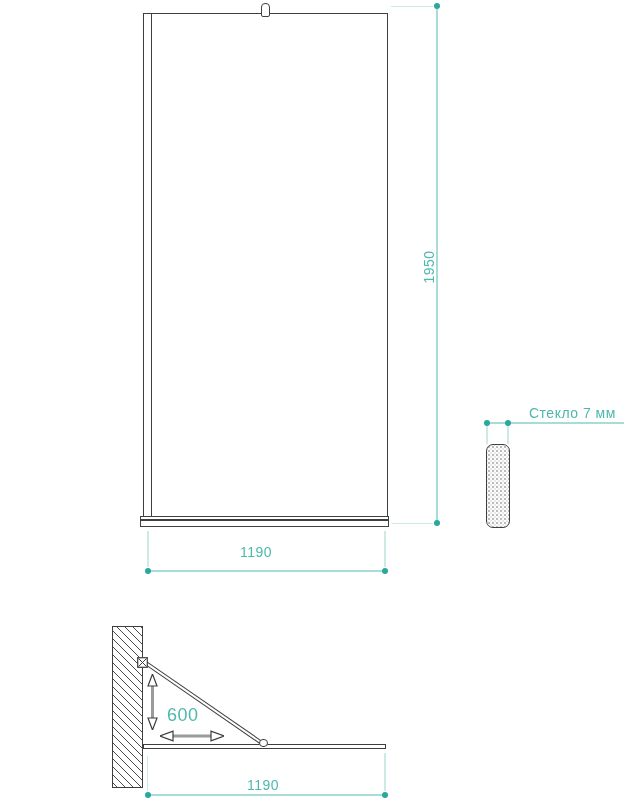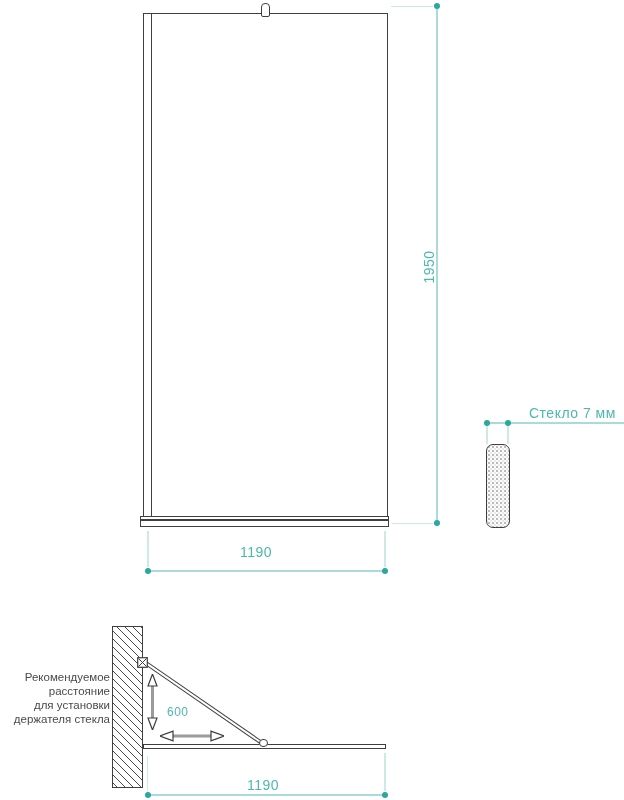--- a/index.html
+++ b/index.html
@@ -83,26 +83,20 @@
   <div class="abs dimtext" style="left:256px;top:560px;transform:translate(-50%,-100%);">1190</div>
 
   <div class="abs dimtext" style="left:529px;top:405px;">Стекло 7 мм</div>
   <div class="abs dimline" style="left:487px;top:422.4px;width:137px;height:1.3px;"></div>
   <div class="abs dot" style="left:484px;top:420px;"></div>
   <div class="abs dot" style="left:505px;top:420px;"></div>
   <div class="abs extline" style="left:486.4px;top:426px;width:1.3px;height:18px;"></div>
   <div class="abs extline" style="left:507.4px;top:426px;width:1.3px;height:18px;"></div>
   <div class="abs stipple" style="left:486px;top:444px;width:24px;height:84px;"></div>
 
-  <div class="abs notetext" style="left:2px;top:670px;width:108px;">
-    <div>Рекомендуемое</div>
-    <div>расстояние</div>
-    <div>для установки</div>
-    <div>держателя стекла</div>
-  </div>
 
   <div class="abs stroke" style="left:112px;top:626px;width:31px;height:162px;overflow:hidden;">
     <svg width="31" height="162" style="display:block" xmlns="http://www.w3.org/2000/svg">
       <g stroke="#4a4a4a" stroke-width="1">
         <line x1="-156" y1="0" x2="6" y2="162"></line>
           <line x1="-148" y1="0" x2="14" y2="162"></line>
         <line x1="-140" y1="0" x2="22" y2="162"></line>
           <line x1="-132" y1="0" x2="30" y2="162"></line>
         <line x1="-124" y1="0" x2="38" y2="162"></line>
           <line x1="-116" y1="0" x2="46" y2="162"></line>
@@ -145,21 +139,21 @@
     <polygon points="6.5,0 2,12 11,12" fill="#fff" stroke="#3f3f3f" stroke-width="1.2"></polygon>
     <polygon points="6.5,56 2,44 11,44" fill="#fff" stroke="#3f3f3f" stroke-width="1.2"></polygon>
   </svg>
 
   <svg class="abs" style="left:160px;top:729px;" width="64" height="14" xmlns="http://www.w3.org/2000/svg">
     <rect x="11" y="5.5" width="42" height="3" fill="#9b9b9b"></rect>
     <polygon points="0,7 13,2.2 13,11.8" fill="#fff" stroke="#3f3f3f" stroke-width="1.2"></polygon>
     <polygon points="64,7 51,2.2 51,11.8" fill="#fff" stroke="#3f3f3f" stroke-width="1.2"></polygon>
   </svg>
 
-  <div class="abs dimtext" style="left:167px;top:705px;font-size:12px;">600</div>
+  <div class="abs dimtext" style="left:167px;top:705px;font-size:18px;">600</div>
 
   <div class="abs extline" style="left:146.9px;top:756px;width:1.3px;height:35px;"></div>
   <div class="abs extline" style="left:384.4px;top:753px;width:1.3px;height:38px;"></div>
   <div class="abs dimline" style="left:148px;top:794.4px;width:237px;height:1.3px;"></div>
   <div class="abs dot" style="left:144.5px;top:792px;"></div>
   <div class="abs dot" style="left:382px;top:792px;"></div>
   <div class="abs dimtext" style="left:263px;top:793px;transform:translate(-50%,-100%);">1190</div>
 
 </div>
 

